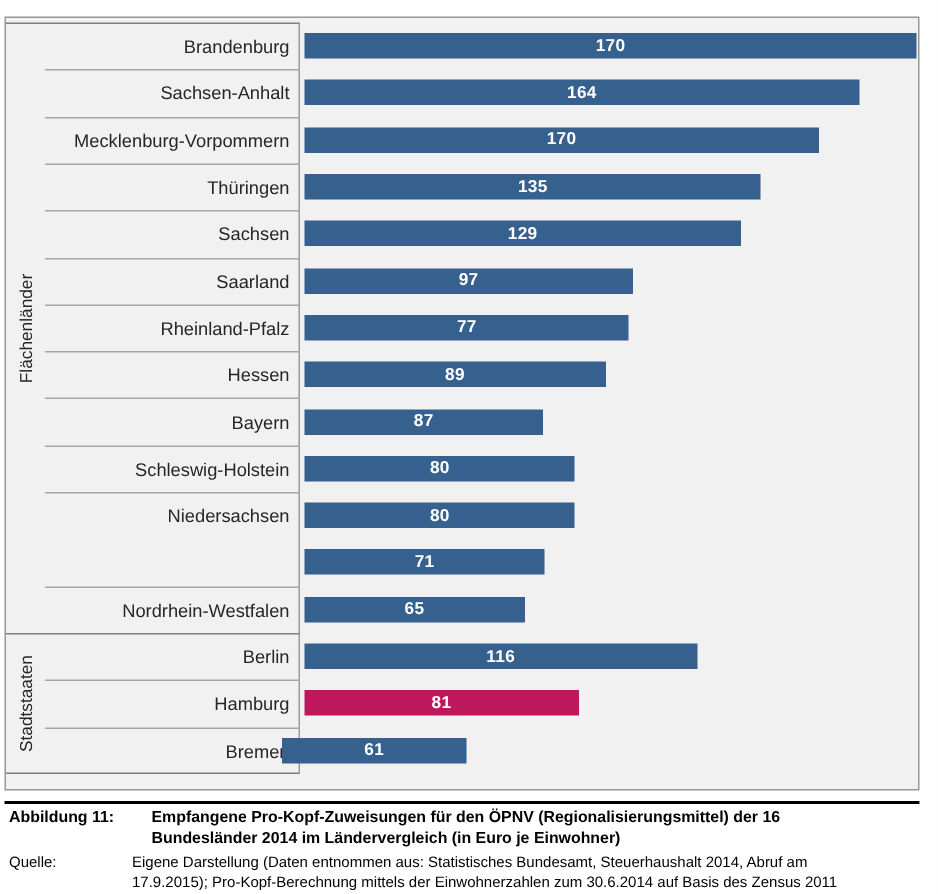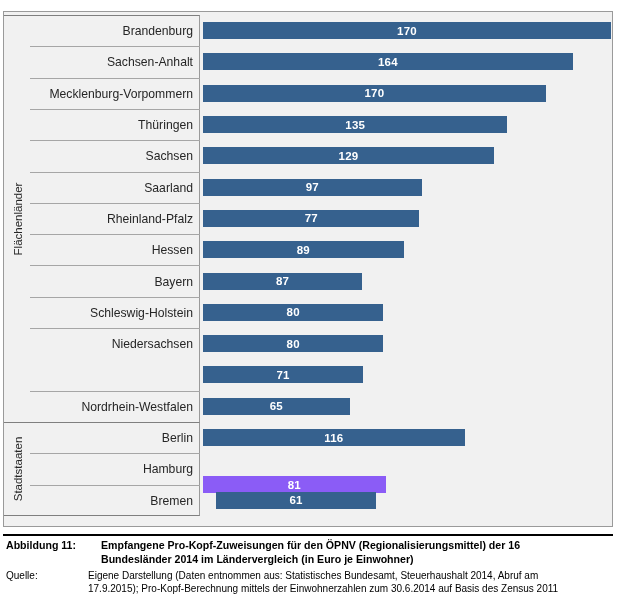--- a/index.html
+++ b/index.html
@@ -209,25 +209,25 @@
       <div class="group-band bordered-top bordered-bottom" style="top: 409.9px; height: 93.9px;">
         <div class="group-axis-label">
           <span>Stadtstaaten</span>
         </div>
       </div>
       <div class="cat-row first-of-group" style="top: 409.9px; height: 31.3px;">Berlin</div>
       <div class="bar" title="Berlin: 116" style="top: 417.05px; left: 199px; width: 261.58px; background: rgb(54, 97, 142);">
         <span class="bar-value" style="color: rgb(255, 255, 255);">116</span>
       </div>
       <div class="cat-row" style="top: 441.2px; height: 31.3px;">Hamburg</div>
-      <div class="bar" title="Hamburg: 81" style="top: 448.35px; left: 199px; width: 182.655px; background: #8b5cf6; margin-top: 16px;">
+      <div class="bar" title="Hamburg: 81" style="top: 448.35px; left: 199px; width: 182.655px; background: #be185d;">
         <span class="bar-value" style="color: rgb(255, 255, 255);">81</span>
       </div>
       <div class="cat-row" style="top: 472.5px; height: 31.3px;">Bremen</div>
-      <div class="bar" title="Bremen: 61" style="top: 479.65px; left: 212px; width: 160px; background: rgb(54, 97, 142);">
+      <div class="bar" title="Bremen: 61" style="top: 479.65px; left: 184px; width: 123px; background: rgb(54, 97, 142);">
         <span class="bar-value" style="color: rgb(255, 255, 255);">61</span>
       </div>
     </div>
 </div>
 
 <div id="caption-rule"></div>
 
 <div id="caption-block">
   <div class="caption-line">
     <div class="caption-tag">Abbildung 11:</div>

